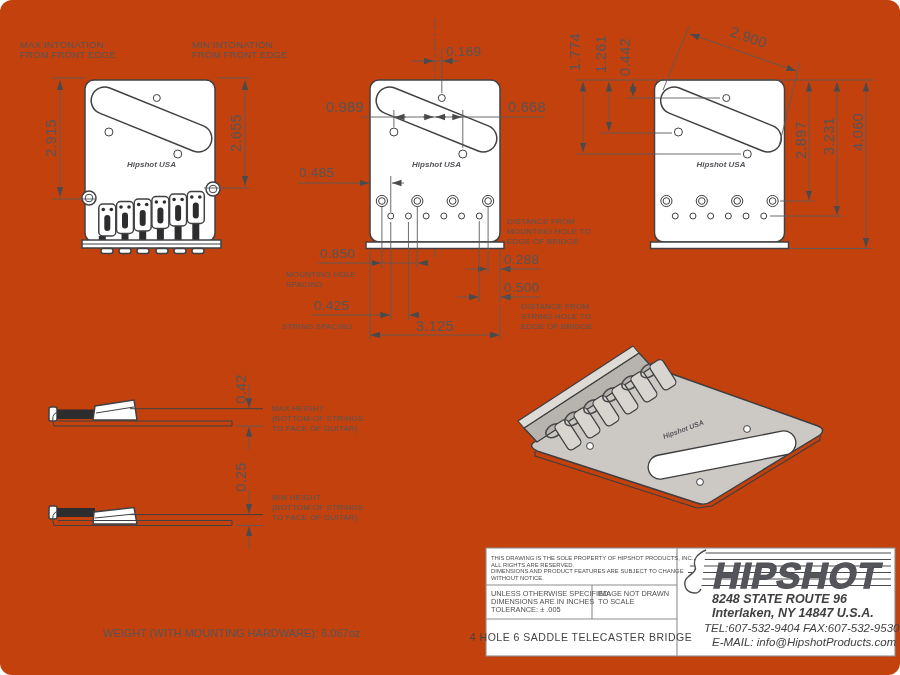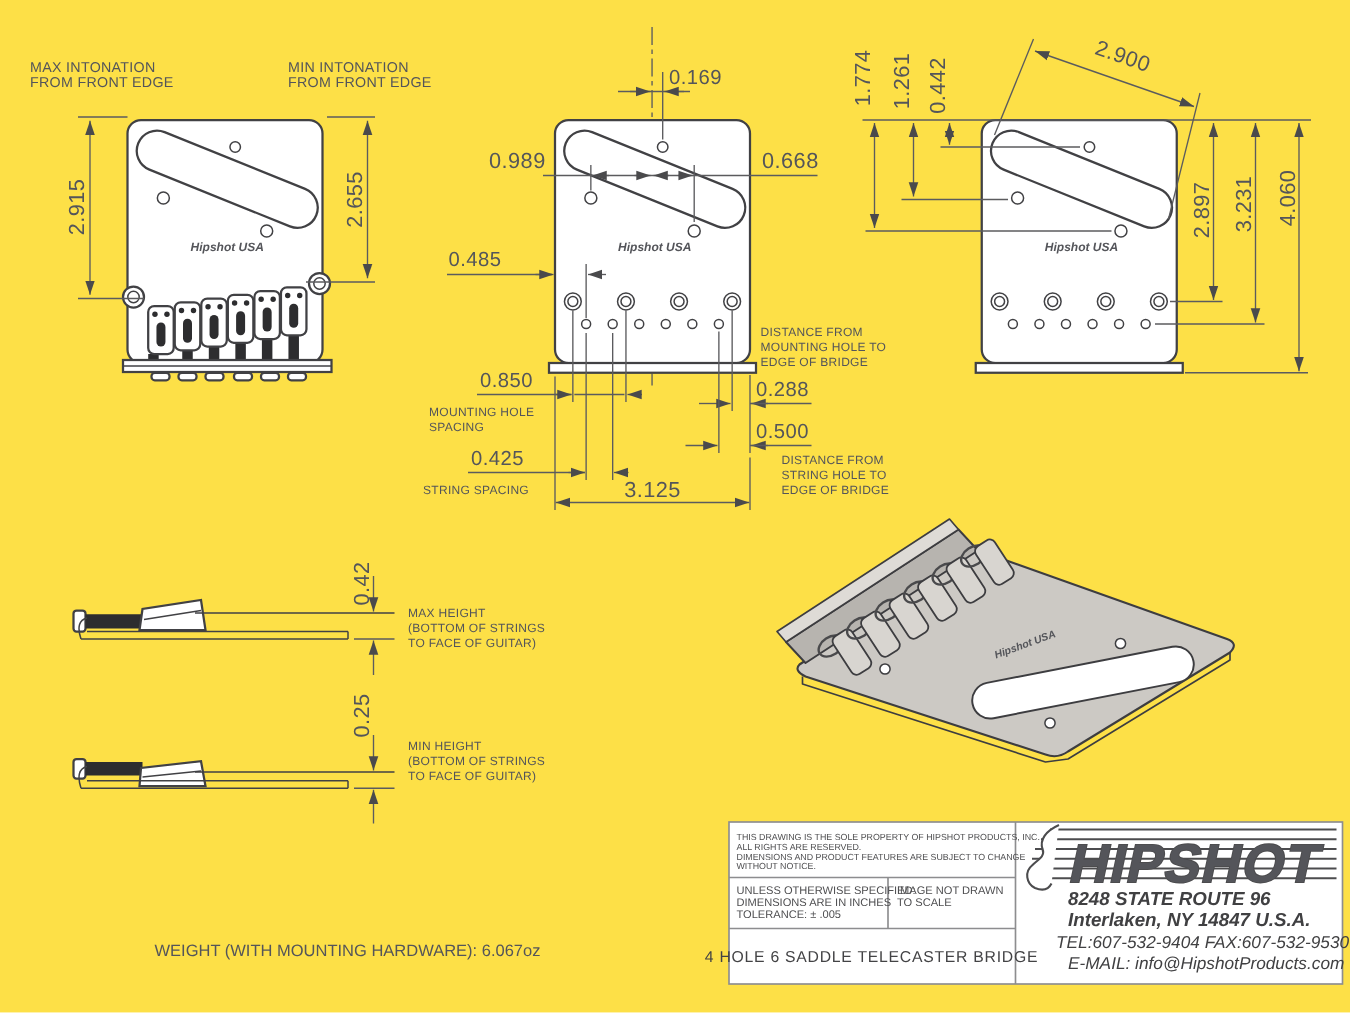--- a/index.html
+++ b/index.html
@@ -1,17 +1,17 @@
 <!DOCTYPE html>
 <html><head>
 <meta charset="utf-8">
 <style>
   html,body{margin:0;padding:0;background:#ffffff;}
-  #page{position:relative;width:900px;height:675px;background:#fde047;overflow:hidden;
-        font-family:"Liberation Sans",sans-serif;}
+  #page{position:relative;width:900px;height:675px;background:#c2410c;overflow:hidden;
+        font-family:"Liberation Sans",sans-serif;border-radius:12px;}
   svg text{font-family:"Liberation Sans",sans-serif;fill:#54555a;}
   .dim{font-size:14.5px;letter-spacing:.3px;}
   .dimS{font-size:13.5px;letter-spacing:.3px;}
   .lbl{font-size:8px;letter-spacing:.2px;fill:#54555a;}
   .lblBig{font-size:9.5px;letter-spacing:.2px;}
   .tbTiny{font-size:5.9px;fill:#4e4e50;}
   .tbSmall{font-size:7.4px;fill:#4e4e50;}
   .tbTitle{font-size:10.5px;letter-spacing:.5px;fill:#434345;}
   .addr{font-size:12.5px;font-style:italic;font-weight:bold;fill:#404042;}
   .addr2{font-size:11.5px;font-style:italic;fill:#404042;}

